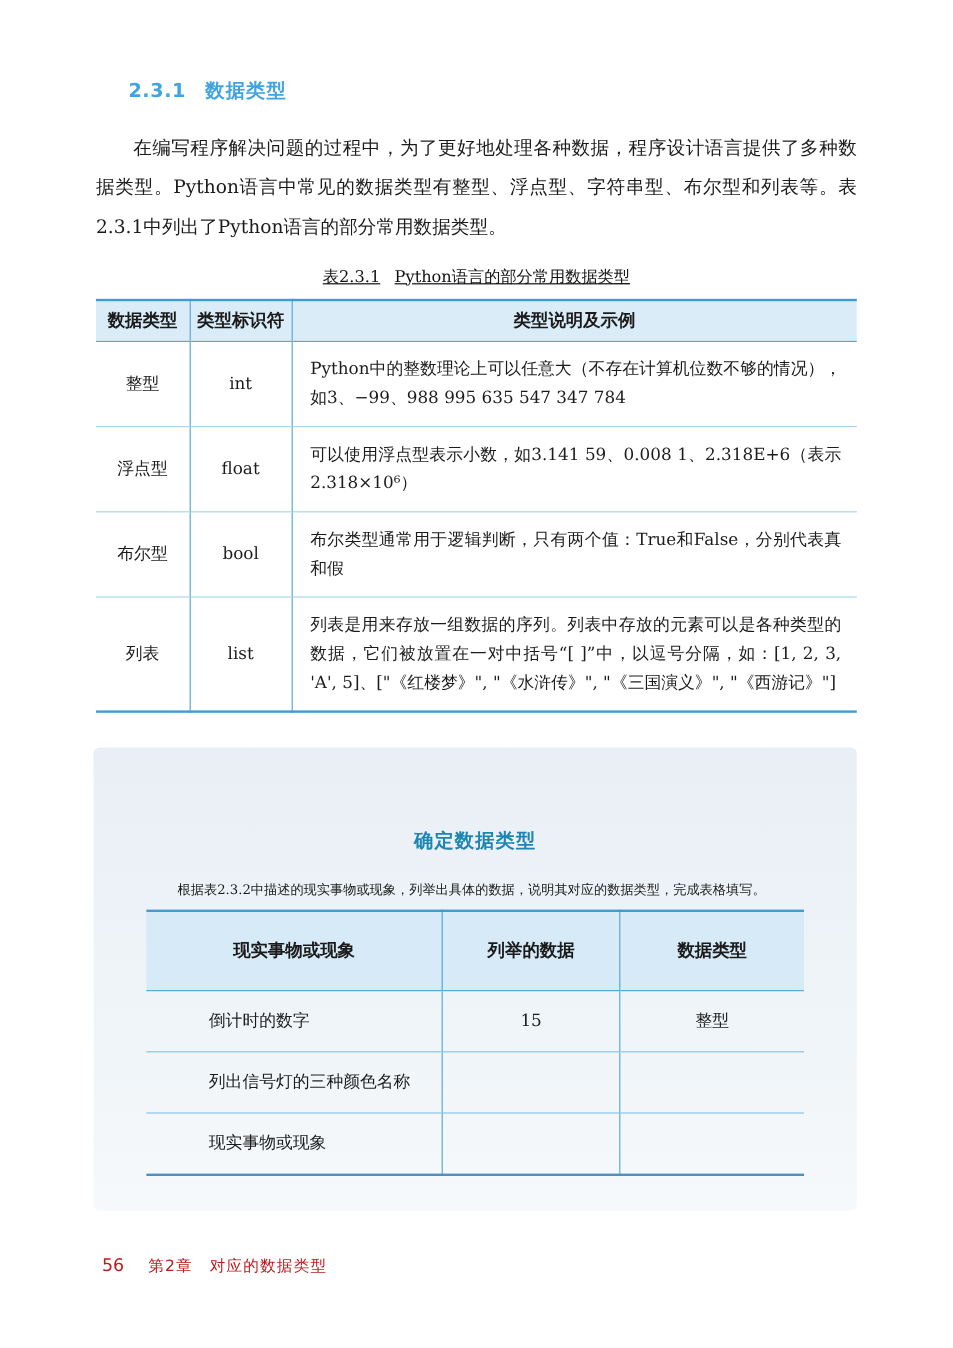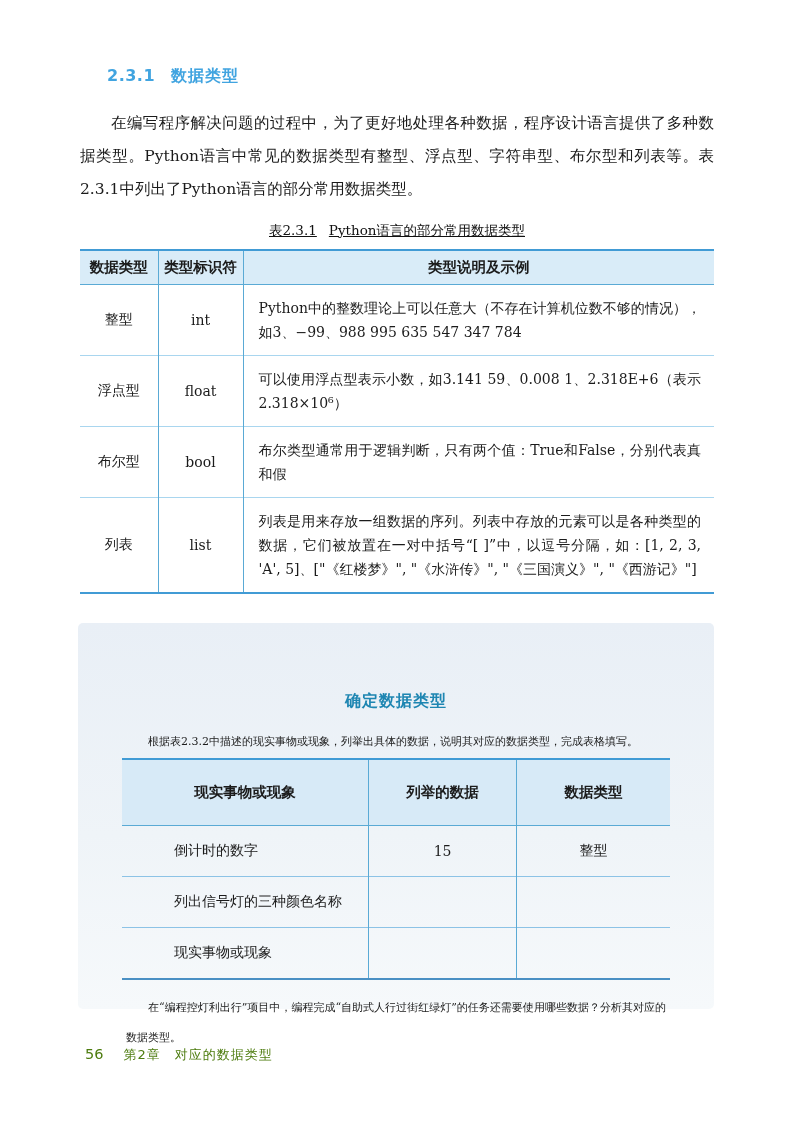--- a/index.html
+++ b/index.html
@@ -86,21 +86,21 @@
   table.t2 td { border-top:1px solid #8cc3e6; height:37px; text-align:center; padding:16px 4px; }
   table.t2 tr:first-child td { border-top:none; }
   table.t2 .w1 { width:45%; text-align:left; padding-left:52px; }
   table.t2 .w2 { width:27%; }
   table.t2 .w3 { width:28%; }
   .activity p.follow { margin-top:13px; line-height:30px; }
 
   .footer {
     position:absolute; left:85px; top:1046px;
     font-family:"DejaVu Sans","Liberation Sans",sans-serif;
-    color:#4d7c0f; display:flex; align-items:baseline;
+    color:#b91c1c; display:flex; align-items:baseline;
   }
   .footer .pn { font-size:14.5px; margin-right:20px; }
   .footer .ch { font-size:13px; letter-spacing:1px; }
 </style>
 </head>
 <body>
 
 <div class="content">
 
   <div class="section-heading">
@@ -175,19 +175,18 @@
         </tr>
         <tr>
           <td class="w1">现实事物或现象</td>
           <td class="w2"></td>
           <td class="w3"></td>
         </tr>
       </tbody>
     </table>
   </div>
 
-  <p class="follow">在“编程控灯利出行”项目中，编程完成“自助式人行过街红绿灯”的任务还需要使用哪些数据？分析其对应的数据类型。</p>
 </div>
 
 <div class="footer">
   <span class="pn">56</span>
   <span class="ch">第2章　对应的数据类型</span>
 </div>
 
 </body></html>

